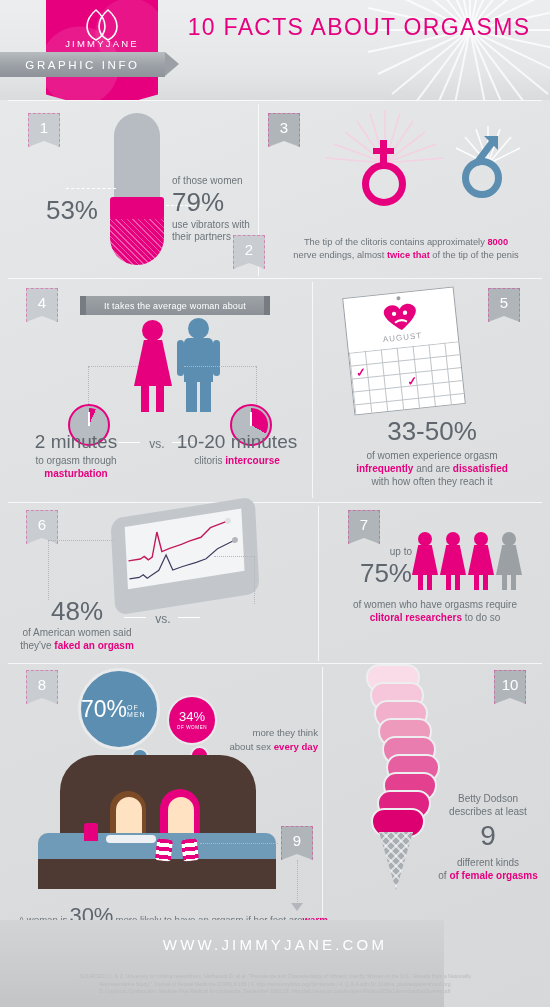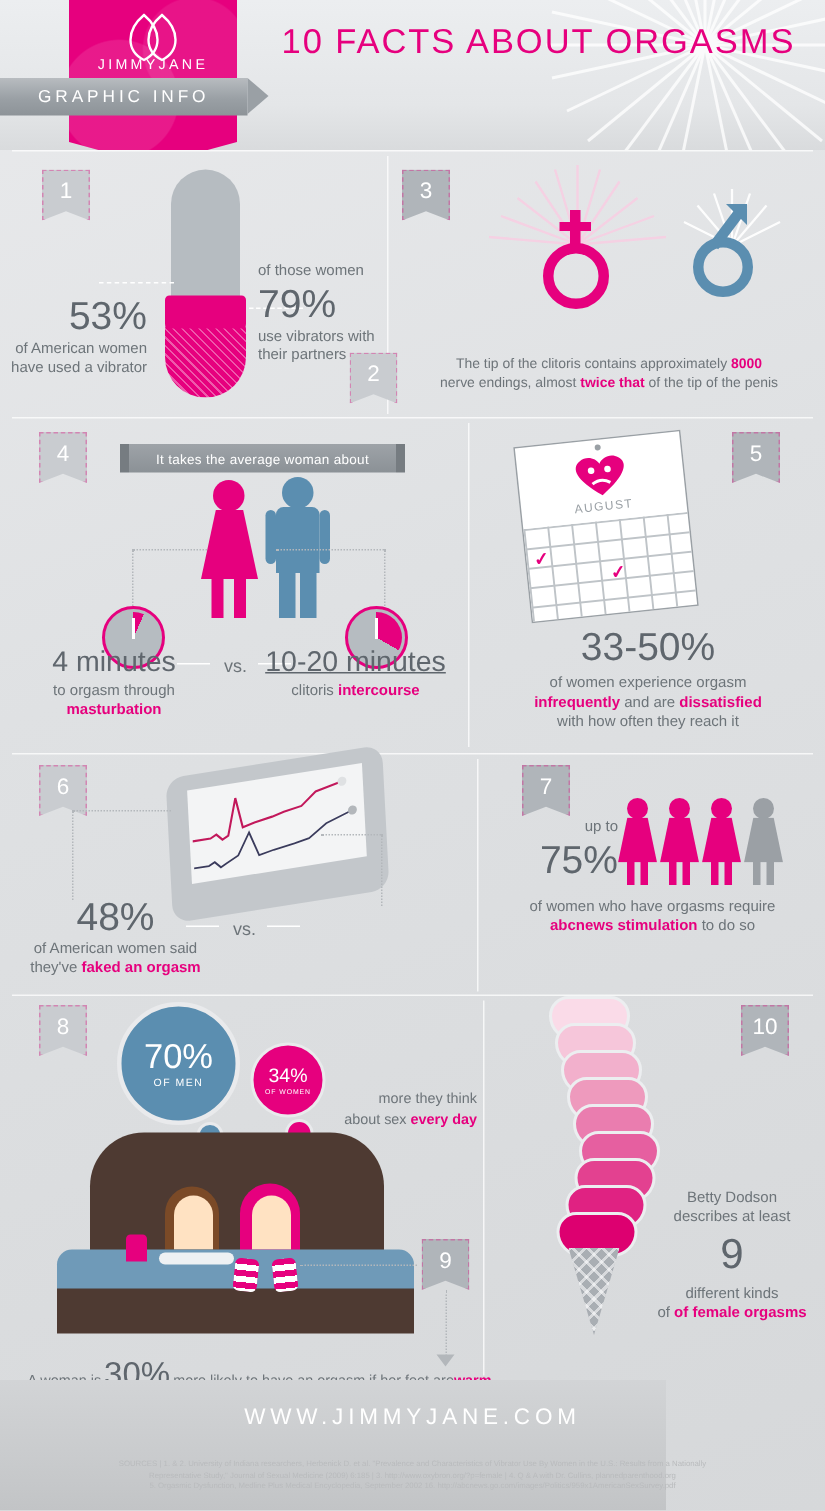--- a/index.html
+++ b/index.html
@@ -185,24 +185,20 @@
   <div class="vib">
     <div class="vib-top"></div>
     <div class="vib-bot"></div>
     <div class="vib-band"></div>
   </div>
   <div class="dash-h" style="left:66px;top:188px;width:50px;"></div>
   <div class="dash-h" style="left:166px;top:205px;width:36px;"></div>
 
   <div style="position:absolute;left:6px;top:172px;width:92px;text-align:right;margin-top:25px;">
     <div class="big">53%</div>
-    <div class="sub" style="margin-top:4px;">
-      <span>of American women</span><br>
-      <span>have used a vibrator</span>
-    </div>
   </div>
 
   <div style="position:absolute;left:172px;top:175px;width:92px;">
     <div class="sub">of those women</div>
     <div class="big" style="margin-top:1px;">79%</div>
     <div class="sub" style="margin-top:4px;">
       <span>use vibrators with</span><br>
       <span>their partners</span>
     </div>
   </div>
@@ -289,32 +285,32 @@
   <div class="clock" style="left:68px;top:404px;">
     <div class="wedge" style="background:conic-gradient(#e6007e 0deg 24deg,transparent 24deg 360deg);"></div>
     <div style="position:absolute;left:18px;top:6px;width:1.5px;height:14px;background:#fff;"></div>
   </div>
   <div class="clock" style="left:230px;top:404px;">
     <div class="wedge" style="background:conic-gradient(#e6007e 0deg 120deg,transparent 120deg 360deg);"></div>
     <div style="position:absolute;left:18px;top:6px;width:1.5px;height:14px;background:#fff;"></div>
   </div>
 
   <div style="position:absolute;left:6px;top:432px;width:140px;text-align:center;">
-    <div class="big" style="font-size:19px;">4 minutes</div>
+    <div class="big" style="font-size:19px;">2 minutes</div>
     <div class="sub" style="margin-top:4px;">
       <span>to orgasm through</span><br>
       <span class="pink">masturbation</span>
     </div>
   </div>
   <div class="vs" style="position:absolute;left:140px;top:437px;width:34px;text-align:center;">vs.</div>
   <div style="position:absolute;left:118px;top:442px;width:22px;height:1px;background:#fff;"></div>
   <div style="position:absolute;left:172px;top:442px;width:22px;height:1px;background:#fff;"></div>
 
   <div style="position:absolute;left:166px;top:432px;width:142px;text-align:center;">
-    <div class="big" style="font-size:19px;text-decoration:underline;">10-20 minutes</div>
+    <div class="big" style="font-size:19px;">10-20 minutes</div>
     <div class="sub" style="margin-top:4px;">
       <span>clitoris </span><span class="pink">intercourse</span>
     </div>
   </div>
 
   <div class="badge" style="left:488px;top:288px;">5</div>
 
   <div class="cal">
     <div style="position:absolute;left:50%;top:3px;width:4px;height:4px;border-radius:50%;background:#9aa0a5;transform:translateX(-50%);"></div>
     <svg class="cal-heart" viewBox="0 0 42 30">
@@ -394,27 +390,27 @@
     <div style="position:absolute;left:15px;top:41px;width:5px;height:17px;background:#9ba0a5;"></div>
   </div>
 
   <div style="position:absolute;left:352px;top:546px;width:60px;text-align:right;">
     <div class="sub">up to</div>
     <div class="big" style="margin-top:1px;">75%</div>
   </div>
 
   <div class="sub ctext" style="position:absolute;left:326px;top:598px;width:218px;line-height:13px;">
     <span>of women who have orgasms require</span><br>
-    <span class="pink">abcnews stimulation</span><span> to do so</span>
+    <span class="pink">clitoral researchers</span><span> to do so</span>
   </div>
 
   <div class="badge pale" style="left:26px;top:670px;">8</div>
 
   <div style="position:absolute;left:78px;top:668px;width:76px;height:76px;border-radius:50%;
-              background:#5b8eb0;border:3px solid #e9eaec;display:flex;flex-direction:column;
+              background:#5b8eb0;border:3px solid #e9eaec;display:flex;flex-direction:row;
               align-items:center;justify-content:center;">
     <div style="color:#fff;font-size:23px;line-height:1;">70%</div>
     <div style="color:#fff;font-size:7px;letter-spacing:1px;margin-top:3px;">OF MEN</div>
   </div>
   <div style="position:absolute;left:167px;top:695px;width:46px;height:46px;border-radius:50%;
               background:#e6007e;border:2px solid #e9eaec;display:flex;flex-direction:column;
               align-items:center;justify-content:center;">
     <div style="color:#fff;font-size:13px;line-height:1;">34%</div>
     <div style="color:#fff;font-size:4.6px;letter-spacing:.6px;margin-top:2px;">OF WOMEN</div>
   </div>

